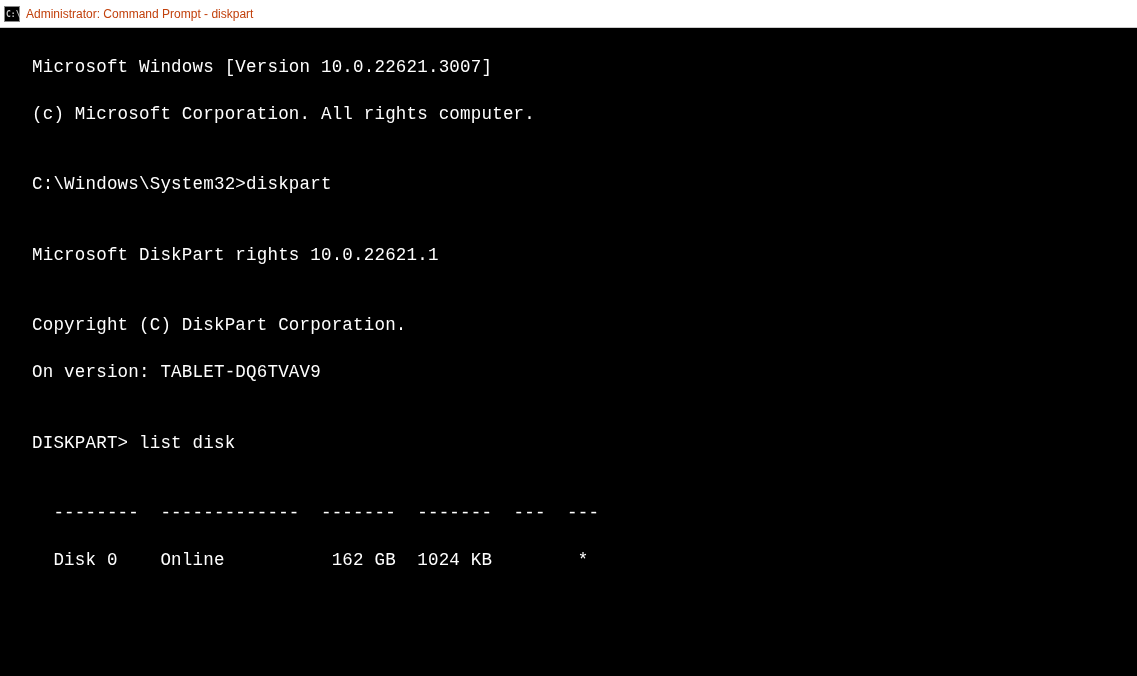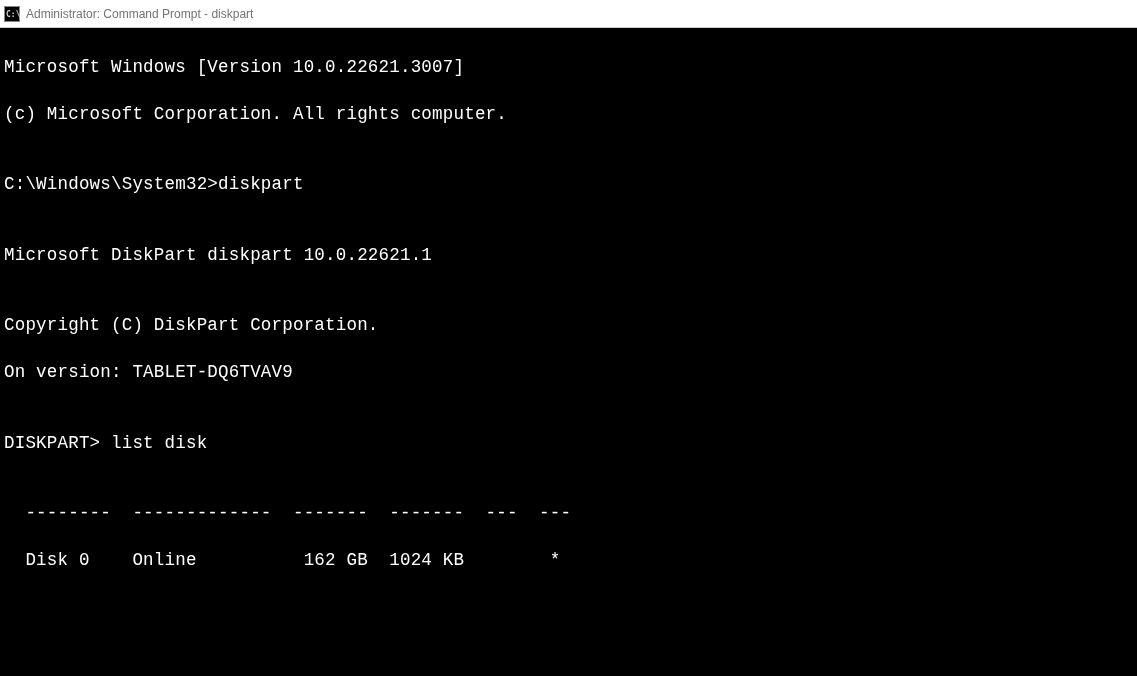--- a/index.html
+++ b/index.html
@@ -26,34 +26,35 @@
     .title-icon {
       width: 16px;
       height: 16px;
       display: flex;
       align-items: center;
       justify-content: center;
     }
     .title-text {
       font-family: 'Segoe UI', Tahoma, sans-serif;
       font-size: 12px;
-      color: #737373;
+      color: #c2410c;
     }
     .terminal {
       background: #000;
       color: #fff;
       font-size: 17.5px;
       line-height: 23.5px;
       padding: 4px 4px;
       white-space: pre;
       font-family: Consolas, 'Courier New', monospace;
       letter-spacing: 0.2px;
     }
     .line {
       display: block;
+      margin-left: 28px;
     }
   </style>
 </head>
 <body>
 
 <div class="title-bar">
   <span class="title-icon">
     <svg width="16" height="16" viewBox="0 0 16 16">
       <rect x="0" y="0" width="16" height="16" fill="#000"></rect>
       <rect x="0.5" y="0.5" width="15" height="15" fill="none" stroke="#888" stroke-width="1"></rect>
@@ -62,21 +63,21 @@
   </span>
   <span class="title-text">Administrator: Command Prompt - diskpart</span>
 </div>
 
 <div class="terminal">
 <span class="line">Microsoft Windows [Version 10.0.22621.3007]</span>
 <span class="line">(c) Microsoft Corporation. All rights computer.</span>
 <span class="line"></span>
 <span class="line">C:\Windows\System32&gt;diskpart</span>
 <span class="line"></span>
-<span class="line">Microsoft DiskPart diskpart 10.0.22621.1</span>
+<span class="line">Microsoft DiskPart rights 10.0.22621.1</span>
 <span class="line"></span>
 <span class="line">Copyright (C) DiskPart Corporation.</span>
 <span class="line">On version: TABLET-DQ6TVAV9</span>
 <span class="line"></span>
 <span class="line">DISKPART&gt; list disk</span>
 <span class="line"></span>
 <span class="line">  --------  -------------  -------  -------  ---  ---</span>
 <span class="line">  Disk 0    Online          162 GB  1024 KB        *</span>
 <span class="line"></span>
 

